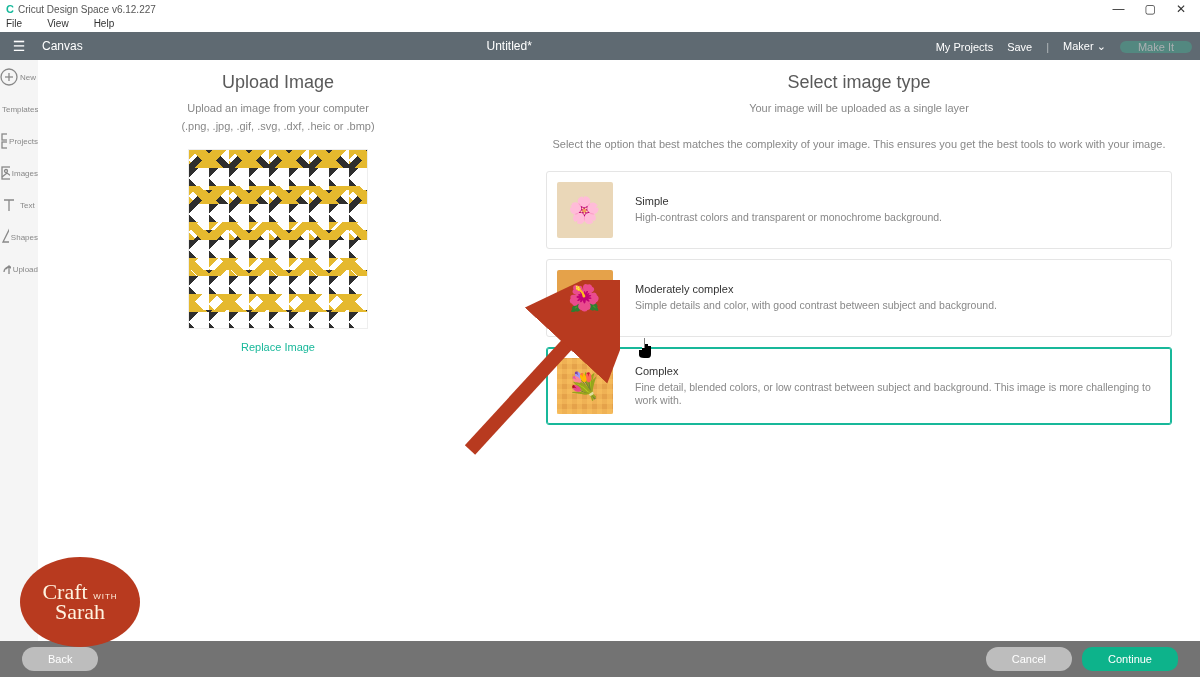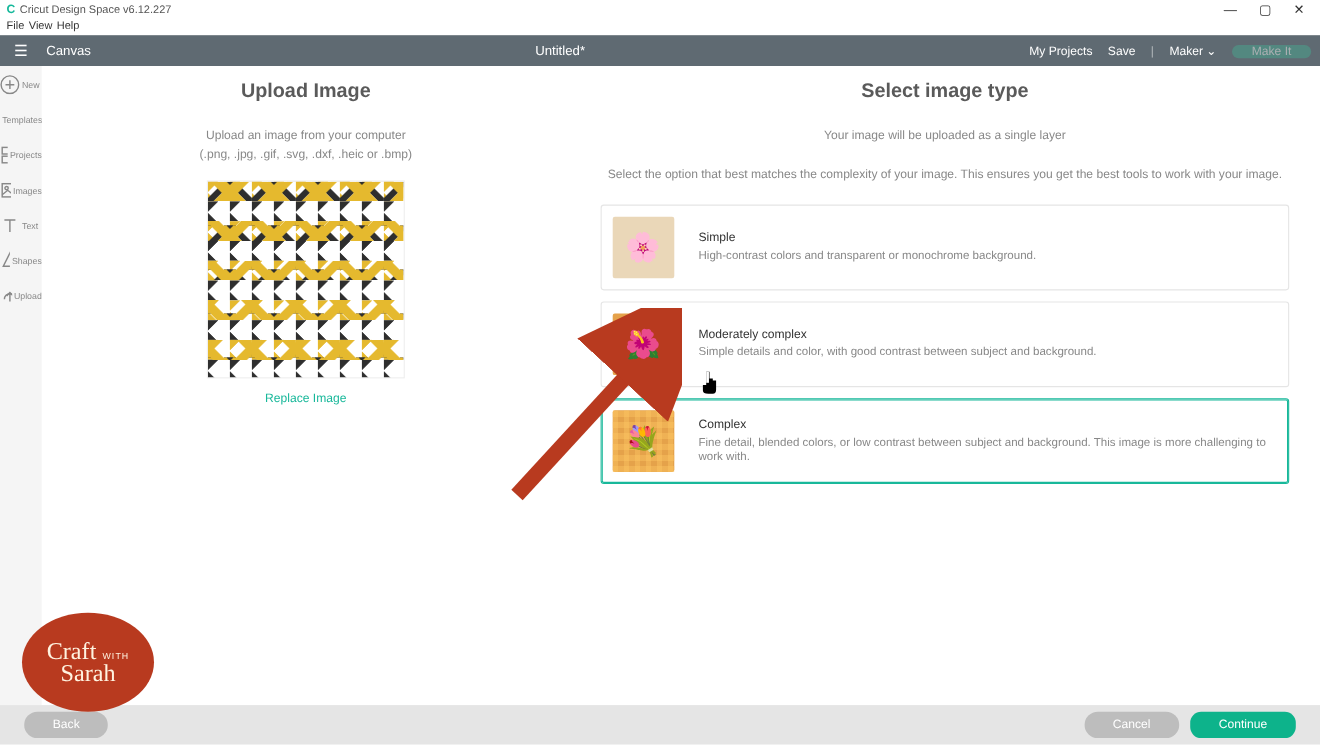--- a/index.html
+++ b/index.html
@@ -4,21 +4,21 @@
 <style>
   * { box-sizing: border-box; margin: 0; padding: 0; }
   html, body { width: 1200px; height: 677px; overflow: hidden; font-family: Arial, Helvetica, sans-serif; background: #fff; }
   body { position: relative; }
 
   
   .titlebar { height: 18px; display: flex; align-items: center; padding: 0 6px; font-size: 10px; color: #555; }
   .titlebar .tlogo { color: #14b89a; font-weight: bold; margin-right: 4px; font-size: 11px; }
   .titlebar .wincontrols { margin-left: auto; display: flex; gap: 20px; color: #333; font-size: 12px; padding-right: 8px; }
 
-  .menubar { height: 14px; padding: 0 6px; font-size: 10px; color: #333; display: flex; gap: 4px; }
+  .menubar { height: 14px; padding: 0 6px; font-size: 10px; color: #333; display: flex; gap: 25px; }
 
   
   .header { background: #5f6a72; height: 28px; display: flex; align-items: center; color: #fff; font-size: 12px; }
   .hamburger { width: 38px; text-align: center; font-size: 14px; cursor: pointer; }
   .header .doc-title { flex: 1; text-align: center; }
   .header .canvas-label { padding-left: 4px; }
   .header .right { display: flex; align-items: flex-end; gap: 14px; padding-right: 8px; font-size: 11px; }
   .header .sep { opacity: .5; }
   .make-it { background: #4c9c8a; color: #ddd; padding: 0 18px; border-radius: 12px; opacity: .6; font-size: 11px; }
 
@@ -26,21 +26,21 @@
   .sidebar { position: absolute; left: 0; top: 60px; width: 38px; bottom: 36px; background: #f5f5f5; padding-top: 8px; }
   .side-item { display: flex; flex-direction: row; align-items: center; gap: 2px; color: #888; font-size: 8px; margin-bottom: 14px; cursor: pointer; }
   .side-item svg { width: 18px; height: 18px; stroke: #888; fill: none; stroke-width: 1.3; }
 
   
   .main { position: absolute; left: 38px; right: 0; top: 60px; bottom: 36px; background: #fff; display: flex; }
 
   .left-panel { width: 480px; padding-top: 12px; text-align: center; }
   .right-panel { flex: 1; padding-top: 12px; }
 
-  .panel-title { font-size: 18px; color: #5a5a5a; font-weight: 700; margin-bottom: 22px; }
+  .panel-title { font-size: 18px; color: #5a5a5a; font-weight: 400; margin-bottom: 7px; }
   .panel-sub { font-size: 11px; color: #888; line-height: 1.6; }
 
   .chevron-preview { width: 180px; height: 180px; margin: 14px auto 6px; background: #fff; border: 1px solid #eee; position: relative; overflow: hidden; }
   .chevron-preview::before { content: ""; position: absolute; inset: 0;
     background:
       repeating-linear-gradient(45deg, #e5b92e 0 10px, transparent 10px 30px),
       repeating-linear-gradient(-45deg, #e5b92e 0 10px, transparent 10px 30px),
       repeating-linear-gradient(45deg, #2e2e2e 0 6px, transparent 6px 40px),
       repeating-linear-gradient(-45deg, #2e2e2e 0 6px, transparent 6px 40px);
     background-size: 40px 40px;
@@ -69,21 +69,21 @@
   .thumb.moderate { background: #e5a24a; }
   .thumb.complex { background: #e5a24a; position: relative; }
   .thumb.complex::after { content: ""; position: absolute; inset: 0; background:
     repeating-linear-gradient(0deg, rgba(255,200,100,.4) 0 5px, transparent 5px 10px),
     repeating-linear-gradient(90deg, rgba(255,200,100,.4) 0 5px, transparent 5px 10px); }
   .thumb .flower { position: relative; z-index: 2; }
   .opt-text h3 { font-size: 11px; color: #333; font-weight: 500; margin-bottom: 4px; }
   .opt-text p { font-size: 10.5px; color: #888; line-height: 1.3; }
 
   
-  .footer { position: absolute; left: 0; right: 0; bottom: 0; height: 36px; background: #e5e5e5; display: flex; align-items: center; padding: 0 22px; }
+  .footer { position: absolute; left: 0; right: 0; bottom: 0; height: 36px; background: #737373; display: flex; align-items: center; padding: 0 22px; }
   .btn { border: none; border-radius: 14px; padding: 6px 26px; font-size: 11px; color: #fff; cursor: pointer; }
   .btn.back { background: #bdbdbd; }
   .btn.cancel { background: #bdbdbd; margin-left: auto; }
   .btn.continue { background: #0db38b; margin-left: 10px; border-radius: 10px; }
 
   
   .arrow { position: absolute; left: 430px; top: 280px; width: 190px; height: 190px; pointer-events: none; }
 
   
   .cursor-icon { position: absolute; left: 636px; top: 337px; font-size: 17px; color: #000; pointer-events: none; }

